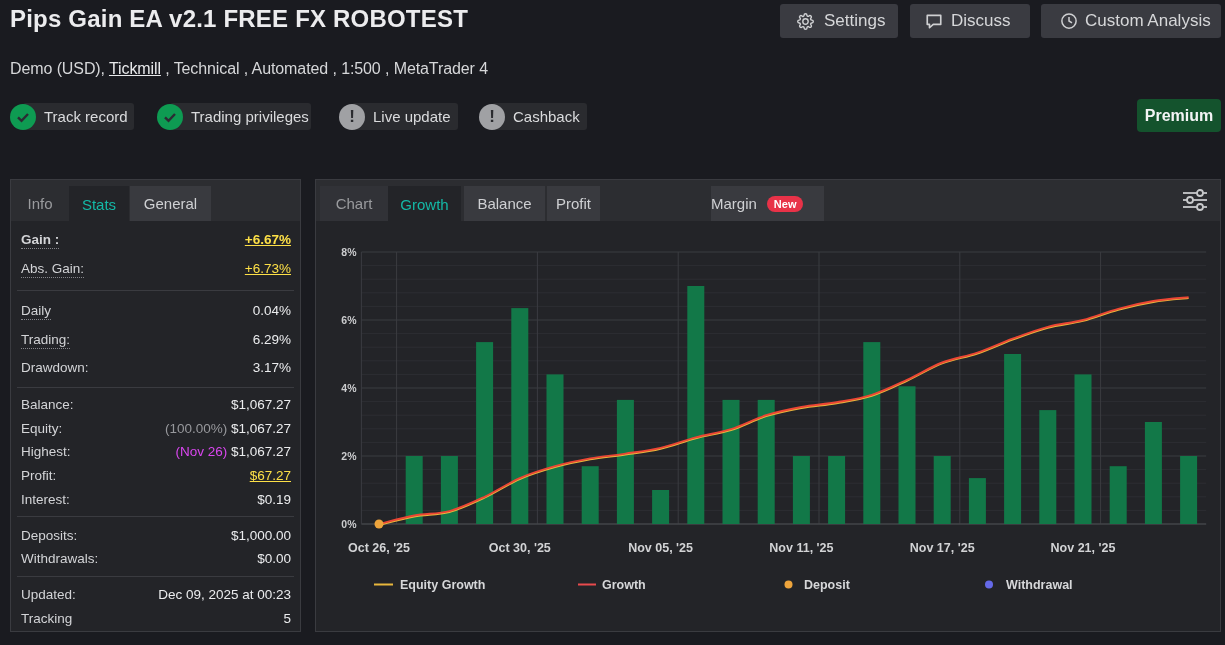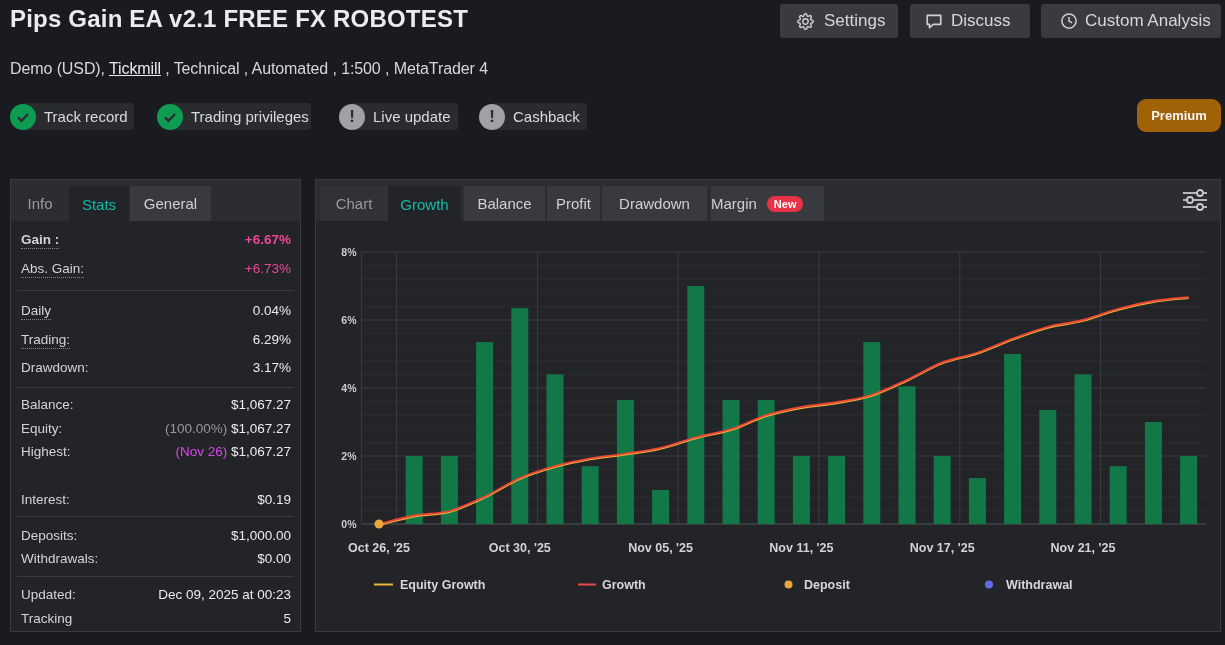--- a/index.html
+++ b/index.html
@@ -14,21 +14,21 @@
 .tab.first { background:#313237; color:#9a9b9e; }
 .tab.on { background:#232428; color:#14b8a6; height:36px; }
 .tab.off { background:#393a3f; }
 .row { position:absolute; left:10px; right:9px; height:20px; font-size:13.5px; line-height:20px; color:#d3d4d7; }
 .row .val { position:absolute; right:0; top:0; color:#ebecee; }
 .dot { border-bottom:1px dotted #85868b; padding-bottom:1px;margin-top:12px; }
 .sep { position:absolute; left:6px; right:6px; height:0; border-top:1px solid #3a3b40; }
 .grey { color:#97989c; }
 .grey2 { color:#d946ef; }
 .green { color:#23a75e; }
-.row .val.green { color:#ec4899; }
+.row .val.green { color:#fde047;text-decoration:underline; }
 
 </style></head>
 <body>
 
 <div class="abs" style="left:10px; top:5px; font-size:24px; font-weight:bold; color:#ececee; letter-spacing:0.2px;">Pips Gain EA v2.1 FREE FX ROBOTEST</div>
 <div class="abs" style="left:10px; top:60px; font-size:16px; color:#d6d7d9; letter-spacing:-0.1px;">Demo (USD), <span style="color:#e9eaec; text-decoration:underline;">Tickmill</span> , Technical , Automated , 1:500 , MetaTrader 4</div>
 
 <div class="btn" style="left:780px; top:4px; width:118px; height:34px; padding-left:17px; gap:10px;">
 <svg width="17" height="17" viewBox="0 0 24 24" fill="none" stroke="#cfd0d2" stroke-width="2">
       <path d="M12 8.2 A3.8 3.8 0 1 0 12 15.8 A3.8 3.8 0 1 0 12 8.2 Z"></path>
@@ -70,54 +70,54 @@
   </div>
 <div class="badge" style="left:352px; width:106px;">
     <span class="ic" style="background:#a0a1a4; color:#2a2b2f; font-weight:bold; font-size:17px;">!</span>
     <span class="tx">Live update</span>
   </div>
 <div class="badge" style="left:492px; width:95px;">
     <span class="ic" style="background:#a0a1a4; color:#2a2b2f; font-weight:bold; font-size:17px;">!</span>
     <span class="tx">Cashback</span>
   </div>
 
-<div class="abs" style="left:1137px; top:99px; width:84px; height:33px; background:#a16207; border-radius:9px; display:flex; align-items:center; justify-content:center; color:#f3f4f5; font-size:13px; font-weight:bold;">Premium</div>
+<div class="abs" style="left:1137px; top:99px; width:84px; height:33px; background:#14532d; border-radius:4px; display:flex; align-items:center; justify-content:center; color:#f3f4f5; font-size:16px; font-weight:bold;">Premium</div>
 
 <div class="panel" style="left:10px; width:291px;">
   <div class="phead"></div>
   <div class="tab" style="left:0px; width:58px; color:#9a9b9e;">Info</div>
   <div class="tab on" style="left:58px; width:60px;">Stats</div>
   <div class="tab off" style="left:119px; width:81px;">General</div>
 
   <div class="row" style="top:50px; font-weight:bold;"><span class="dot">Gain :</span><span class="val green">+6.67%</span></div>
   <div class="row" style="top:79px;"><span class="dot">Abs. Gain:</span><span class="val green">+6.73%</span></div>
   <div class="sep" style="top:110px;"></div>
   <div class="row" style="top:121px;"><span class="dot">Daily</span><span class="val">0.04%</span></div>
   <div class="row" style="top:150px;"><span class="dot">Trading:</span><span class="val">6.29%</span></div>
   <div class="row" style="top:178px;"><span>Drawdown:</span><span class="val">3.17%</span></div>
   <div class="sep" style="top:207px;"></div>
   <div class="row" style="top:215px;"><span>Balance:</span><span class="val">$1,067.27</span></div>
   <div class="row" style="top:239px;"><span>Equity:</span><span class="val"><span class="grey">(100.00%)</span> $1,067.27</span></div>
   <div class="row" style="top:262px;"><span>Highest:</span><span class="val"><span class="grey2">(Nov 26)</span> $1,067.27</span></div>
+  <div class="row" style="top:286px;"><span>Profit:</span><span class="val green">$67.27</span></div>
   <div class="row" style="top:310px;"><span>Interest:</span><span class="val">$0.19</span></div>
   <div class="sep" style="top:336px;"></div>
   <div class="row" style="top:346px;"><span>Deposits:</span><span class="val">$1,000.00</span></div>
   <div class="row" style="top:369px;"><span>Withdrawals:</span><span class="val">$0.00</span></div>
   <div class="sep" style="top:396px;"></div>
   <div class="row" style="top:405px;"><span>Updated:</span><span class="val">Dec 09, 2025 at 00:23</span></div>
   <div class="row" style="top:429px;"><span>Tracking</span><span class="val">5</span></div>
 </div>
 
 <div class="panel" style="left:315px; width:906px;">
   <div class="phead"></div>
   <div class="tab first" style="left:4px; width:68px;">Chart</div>
   <div class="tab on" style="left:72px; width:73px;">Growth</div>
   <div class="tab off" style="left:148px; width:81px;">Balance</div>
   <div class="tab off" style="left:231px; width:53px;">Profit</div>
-  <div class="tab off" style="left:286px; width:105px;">Drawdown</div>
   <div class="tab off" style="left:395px; width:113px; justify-content:flex-start; ">Margin <span style="background:#e83248; color:#fff; font-size:11px; font-weight:bold; border-radius:9px; padding:2px 7px; margin-left:10px;">New</span></div>
   <svg class="abs" style="left:867px; top:9px;" width="24" height="22" viewBox="0 0 24 22" fill="none" stroke="#c8c9cb" stroke-width="1.8">
     <line x1="0" y1="4" x2="24" y2="4"></line>
       <circle cx="17" cy="4" r="3" fill="#2c2d31"></circle>
     <line x1="0" y1="11" x2="24" y2="11"></line>
       <circle cx="7" cy="11" r="3" fill="#2c2d31"></circle>
     <line x1="0" y1="18" x2="24" y2="18"></line>
       <circle cx="17" cy="18" r="3" fill="#2c2d31"></circle>
   </svg>
 </div>

